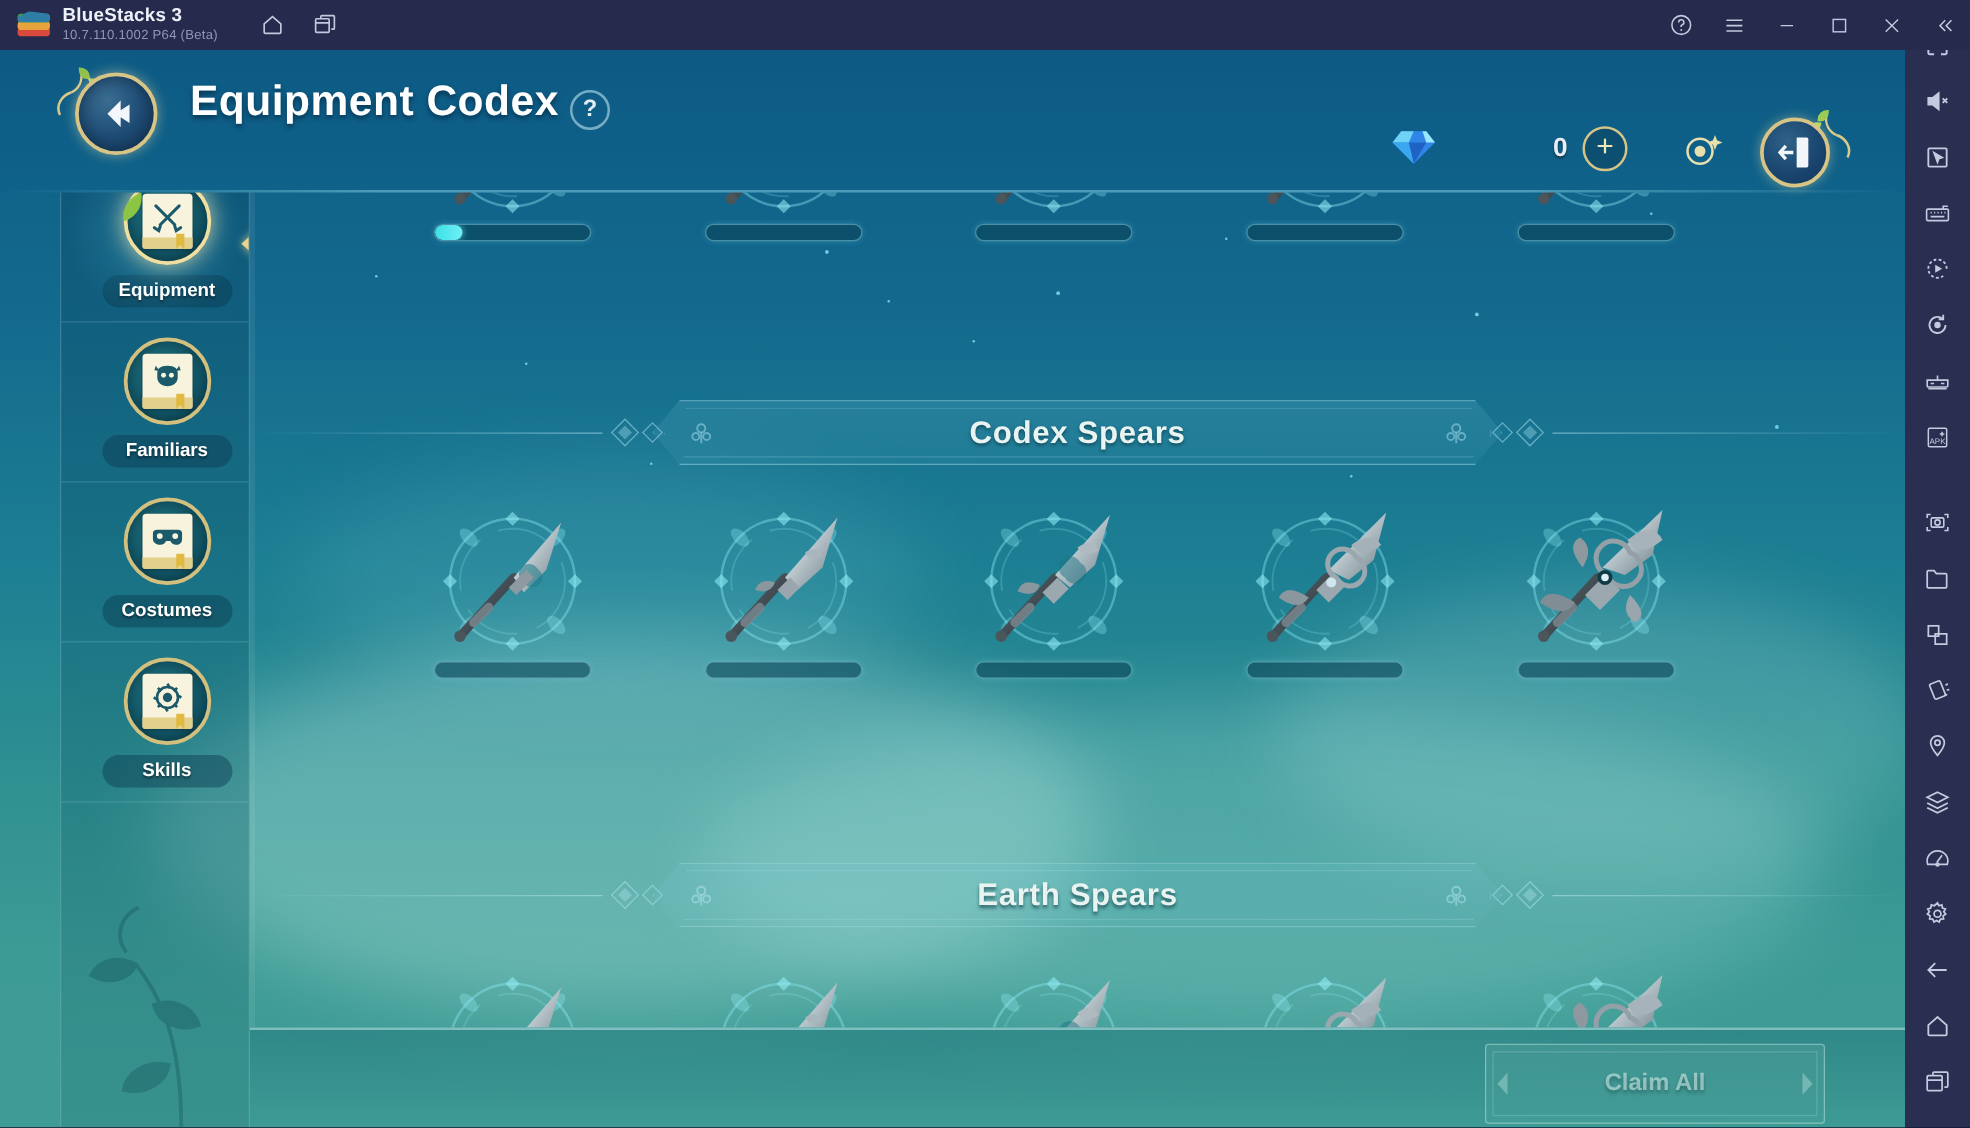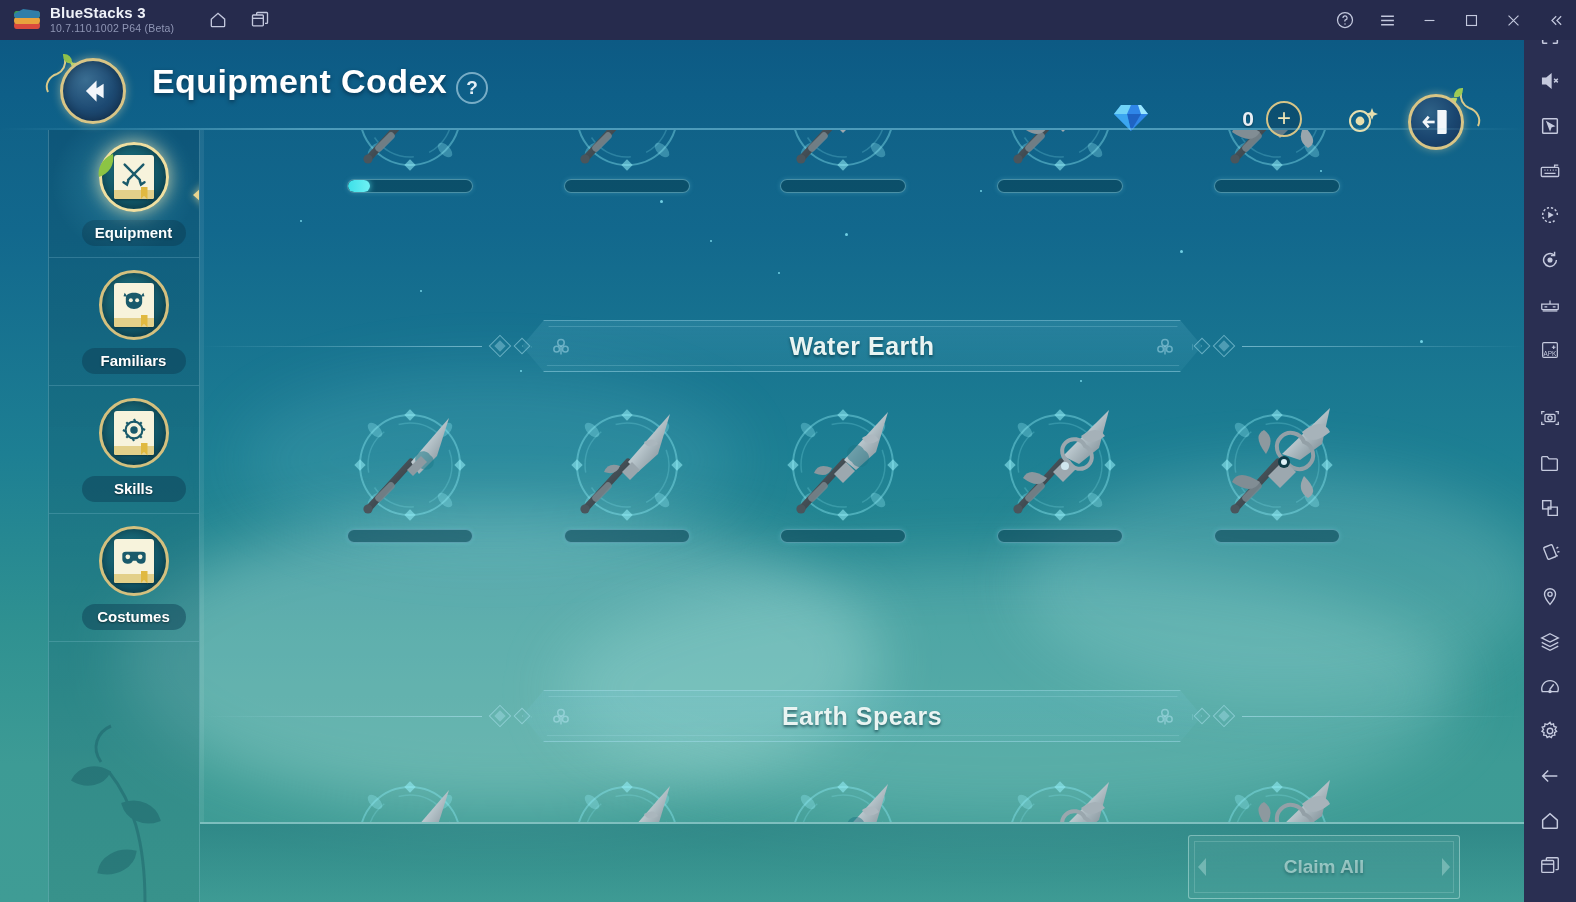--- a/index.html
+++ b/index.html
@@ -33,21 +33,21 @@
   .game { position:absolute; left:0; top:40px; width:1524px; height:862px; overflow:hidden;
     background:linear-gradient(180deg,#0f5d84 0%,#12688d 22%,#1d7f93 48%,#2f9191 68%,#3d9b95 84%,#3f9c95 100%); }
 
   
   .spark { position:absolute; background:#8ff0ff; border-radius:50%; opacity:.75; }
 
   
   .mist { position:absolute; border-radius:50%; filter:blur(30px); pointer-events:none; }
 
   
-  .ghead { position:absolute; left:0; top:0; width:1524px; height:90px;
+  .ghead { position:absolute; left:0; top:0; width:1524px; height:114px;
     background:linear-gradient(180deg,#0d5a84 0%,#0e5f88 60%,#0f6289 100%); z-index:20; }
   .ghead:after { content:""; position:absolute; left:0; bottom:0; width:100%; height:2px;
     background:linear-gradient(90deg,rgba(140,220,240,0) 0%,rgba(150,225,245,.45) 20%,rgba(150,225,245,.45) 80%,rgba(140,220,240,0) 100%); }
   .back-wrap { position:absolute; left:48px; top:14px; width:96px; height:68px; }
   .vine-l { position:absolute; left:-6px; top:-2px; width:52px; height:44px; color:#d9c98a; }
   .back-btn { position:absolute; left:12px; top:4px; width:66px; height:66px; border-radius:50%;
     background:radial-gradient(circle at 38% 32%, #3a6d91 0%, #1d4a73 55%, #16375b 100%);
     border:3px solid #d8c586; box-shadow:0 0 10px rgba(255,235,170,.45), inset 0 0 12px rgba(0,0,0,.35);
     display:flex; align-items:center; justify-content:center; cursor:pointer; }
   .back-btn svg { width:34px; height:34px; color:#f3f6fb; }
@@ -493,21 +493,21 @@
             <circle cx="8" cy="14" r="2.6"></circle>
             <circle cx="16" cy="14" r="2.6"></circle>
             <path d="M12 11v8"></path>
           </svg>
         <svg class="flour" style="left:952px;" viewBox="0 0 24 24" fill="none" stroke="currentColor" stroke-width="1.4">
             <circle cx="12" cy="8" r="3"></circle>
             <circle cx="8" cy="14" r="2.6"></circle>
             <circle cx="16" cy="14" r="2.6"></circle>
             <path d="M12 11v8"></path>
           </svg>
-        <div class="btxt">Water Earth</div>
+        <div class="btxt">Codex Spears</div>
       </div>
 
       <div class="row" id="rowWater" style="top:268px;">
           <div class="cell" style="left: 135px;">
             <div class="ring"><svg viewBox="0 0 122 122" fill="none">
                 <circle cx="61" cy="61" r="50" stroke="rgba(140,235,245,.40)" stroke-width="2"></circle>
                 <circle cx="61" cy="61" r="42" stroke="rgba(140,235,245,.22)" stroke-width="1.5" stroke-dasharray="46 16"></circle>
                 <g fill="rgba(150,240,250,.55)">
                   <rect x="57" y="7" width="8" height="8" transform="rotate(45 61 11)"></rect>
                   <rect x="57" y="107" width="8" height="8" transform="rotate(45 61 111)"></rect>
@@ -1027,43 +1027,43 @@
                   <path d="M4 4l2.5 3.5L3 7zM20 4l-2.5 3.5L21 7z"></path>
                 </svg>
                 <div class="ribbon"></div>
               </div>
             </div>
             <div class="sb-label">Familiars</div>
           </div>
           <div class="sb-item">
             <div class="sb-ico">
               <div class="book">
+                <svg viewBox="0 0 24 24" fill="currentColor">
+                  <path d="M2 9c0-1.5 1-2.4 3-2.4h14c2 0 3 .9 3 2.4v4c0 2.4-1.6 4-4 4-2 0-3.4-1-4-2.6h-3C10.4 16 9 17 7 17c-2.4 0-5-1.6-5-4z"></path>
+                  <circle cx="6.7" cy="11" r="2" fill="#f7f3dc"></circle>
+                  <circle cx="17.3" cy="11" r="2" fill="#f7f3dc"></circle>
+                </svg>
+                <div class="ribbon"></div>
+              </div>
+            </div>
+            <div class="sb-label">Costumes</div>
+          </div>
+          <div class="sb-item">
+            <div class="sb-ico">
+              <div class="book">
                 <svg viewBox="0 0 24 24" fill="none" stroke="currentColor" stroke-width="1.8">
                   <circle cx="12" cy="12" r="3.2" fill="currentColor" stroke="none"></circle>
                   <circle cx="12" cy="12" r="7.2"></circle>
                   <path d="M12 2.5l1.6 3M12 21.5l-1.6-3M2.5 12l3 1.6M21.5 12l-3-1.6M5.4 5.4l2.3 2.3M18.6 18.6l-2.3-2.3M18.6 5.4l-2.3 2.3M5.4 18.6l2.3-2.3"></path>
                 </svg>
                 <div class="ribbon"></div>
               </div>
             </div>
             <div class="sb-label">Skills</div>
           </div>
-          <div class="sb-item">
-            <div class="sb-ico">
-              <div class="book">
-                <svg viewBox="0 0 24 24" fill="currentColor">
-                  <path d="M2 9c0-1.5 1-2.4 3-2.4h14c2 0 3 .9 3 2.4v4c0 2.4-1.6 4-4 4-2 0-3.4-1-4-2.6h-3C10.4 16 9 17 7 17c-2.4 0-5-1.6-5-4z"></path>
-                  <circle cx="6.7" cy="11" r="2" fill="#f7f3dc"></circle>
-                  <circle cx="17.3" cy="11" r="2" fill="#f7f3dc"></circle>
-                </svg>
-                <div class="ribbon"></div>
-              </div>
-            </div>
-            <div class="sb-label">Costumes</div>
-          </div>
         </div>
     </div>
 
     <div class="bottombar">
       <div class="claim">
         <div class="chev l"></div>
         <span>Claim All</span>
         <div class="chev r"></div>
       </div>
     </div>

